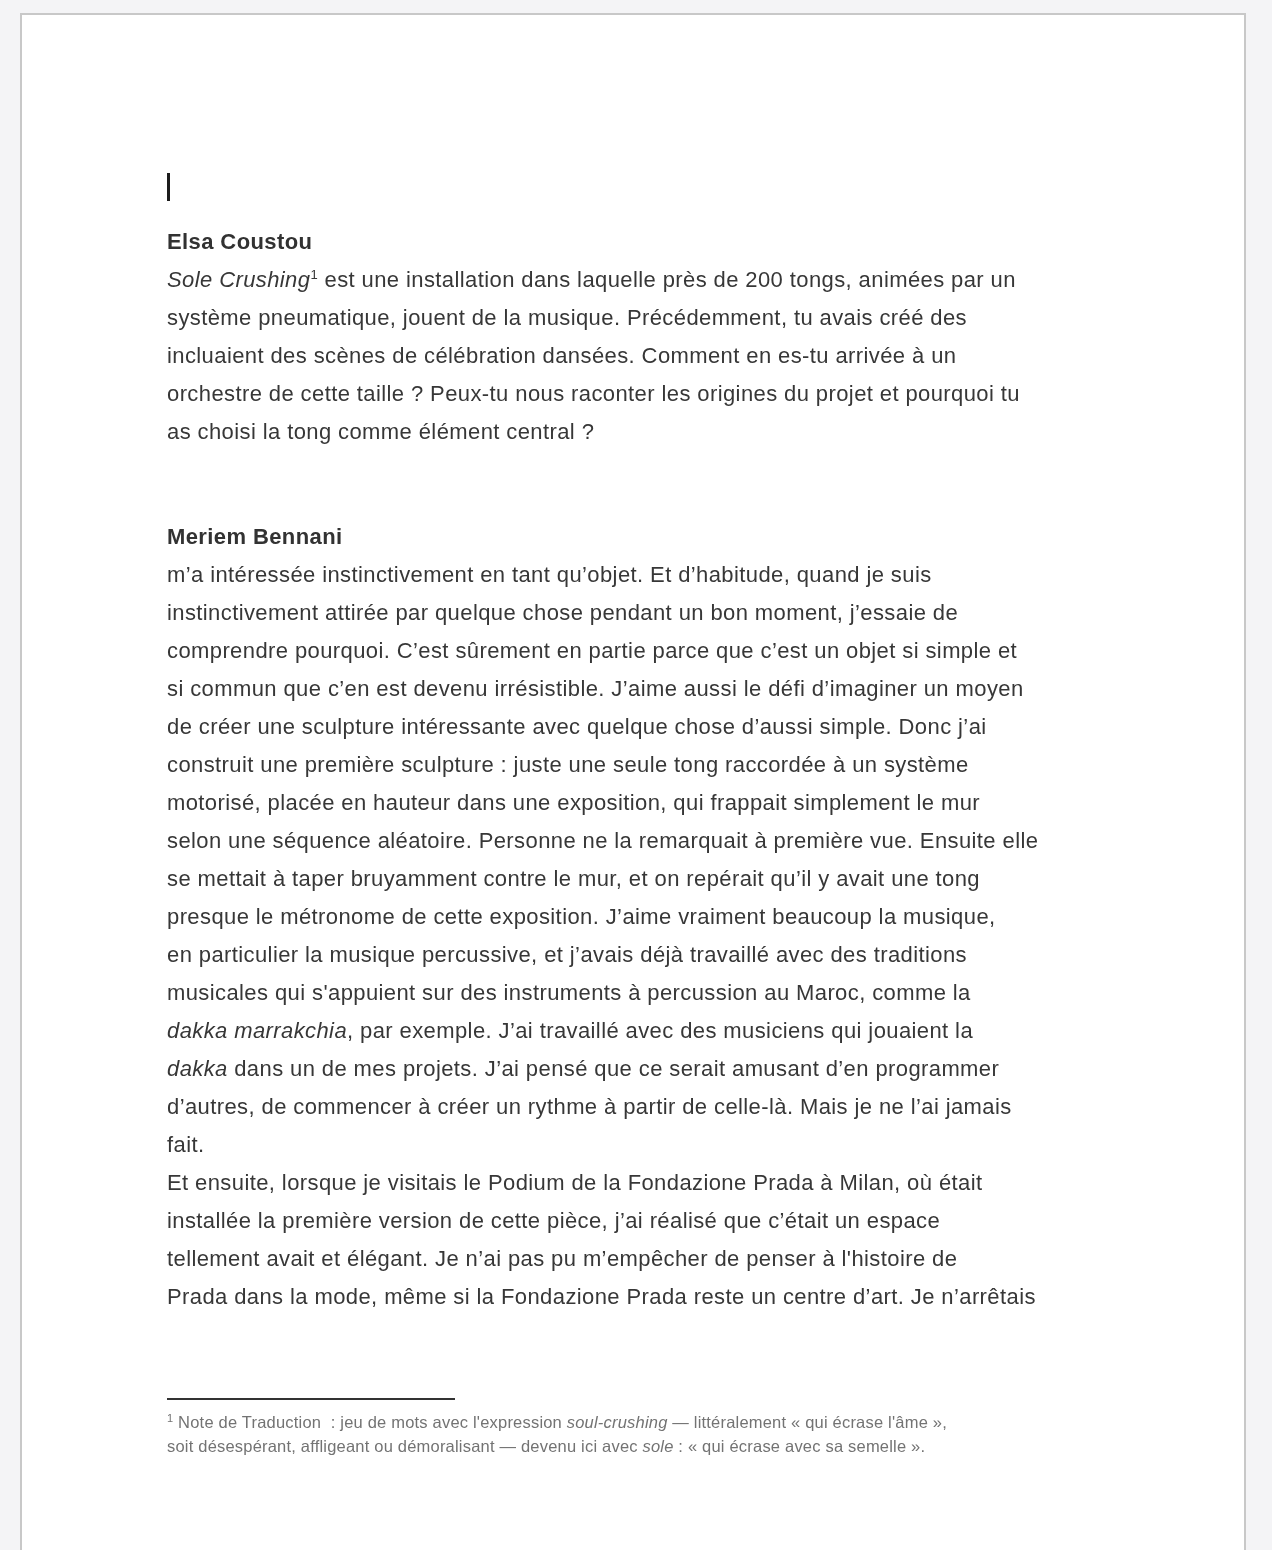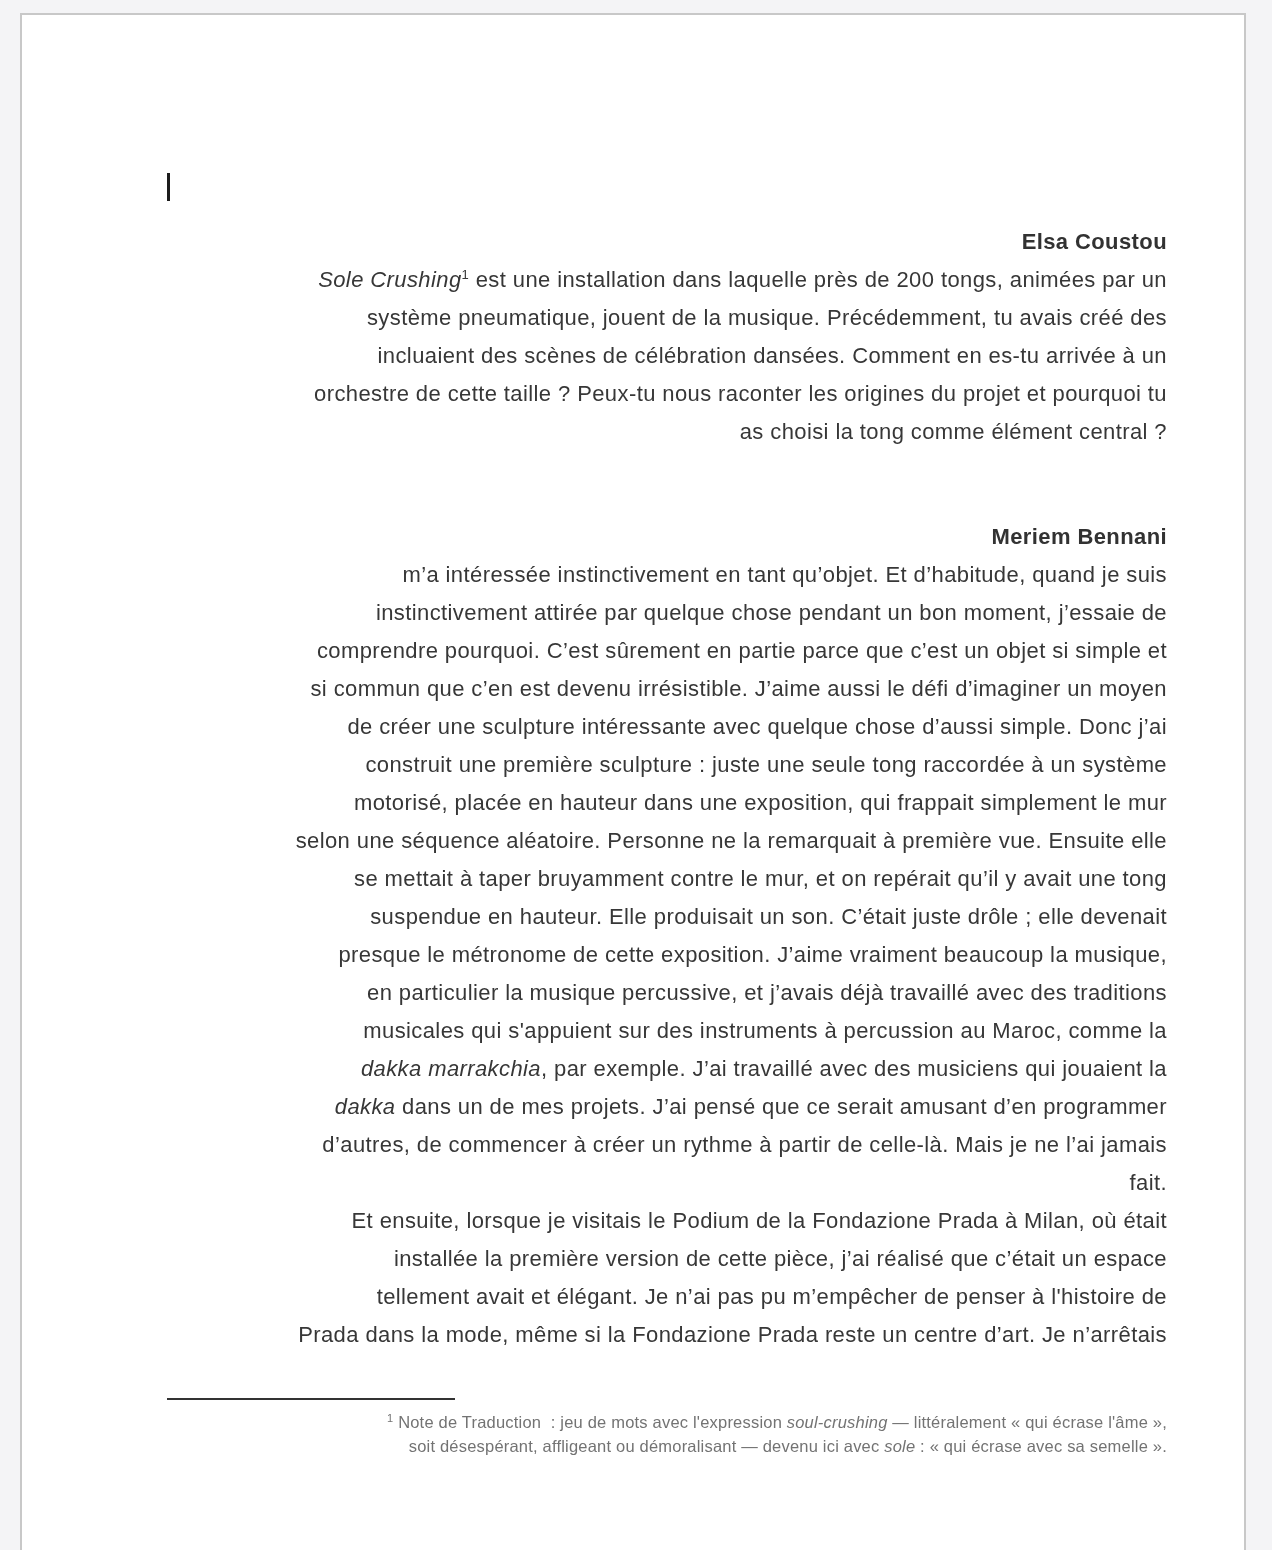--- a/index.html
+++ b/index.html
@@ -27,21 +27,20 @@
     left: 145px;
     width: 1000px;
   }
   .line {
     height: 38px;
     line-height: 38px;
     font-size: 22px;
     letter-spacing: 0.4px;
     color: #373737;
     white-space: pre;
-    text-align: right;
   }
   .heading .line { font-weight: bold; color: #323232; }
   .footnote .line {
     height: 24px;
     line-height: 24px;
     font-size: 16.5px;
     letter-spacing: 0.2px;
     color: #737373;
   }
   .it  { font-style: italic; }
@@ -83,21 +82,20 @@
       <div class="block body" style="top: 541px;">
         <div class="line"><span>m’a intéressée instinctivement en tant qu’objet. Et d’habitude, quand je suis</span></div>
         <div class="line"><span>instinctivement attirée par quelque chose pendant un bon moment, j’essaie de</span></div>
         <div class="line"><span>comprendre pourquoi. C’est sûrement en partie parce que c’est un objet si simple et</span></div>
         <div class="line"><span>si commun que c’en est devenu irrésistible. J’aime aussi le défi d’imaginer un moyen</span></div>
         <div class="line"><span>de créer une sculpture intéressante avec quelque chose d’aussi simple. Donc j’ai</span></div>
         <div class="line"><span>construit une première sculpture : juste une seule tong raccordée à un système</span></div>
         <div class="line"><span>motorisé, placée en hauteur dans une exposition, qui frappait simplement le mur</span></div>
         <div class="line"><span>selon une séquence aléatoire. Personne ne la remarquait à première vue. Ensuite elle</span></div>
         <div class="line"><span>se mettait à taper bruyamment contre le mur, et on repérait qu’il y avait une tong</span></div>
-        <div class="line"><span>suspendue en hauteur. Elle produisait un son. C’était juste drôle ; elle devenait</span></div>
         <div class="line"><span>presque le métronome de cette exposition. J’aime vraiment beaucoup la musique,</span></div>
         <div class="line"><span>en particulier la musique percussive, et j’avais déjà travaillé avec des traditions</span></div>
         <div class="line"><span>musicales qui s'appuient sur des instruments à percussion au Maroc, comme la</span></div>
         <div class="line"><span class="it">dakka marrakchia</span><span>, par exemple. J’ai travaillé avec des musiciens qui jouaient la</span></div>
         <div class="line"><span class="it">dakka</span><span> dans un de mes projets. J’ai pensé que ce serait amusant d’en programmer</span></div>
         <div class="line"><span>d’autres, de commencer à créer un rythme à partir de celle-là. Mais je ne l’ai jamais</span></div>
         <div class="line"><span>fait.</span></div>
         <div class="line"><span>Et ensuite, lorsque je visitais le Podium de la Fondazione Prada à Milan, où était</span></div>
         <div class="line"><span>installée la première version de cette pièce, j’ai réalisé que c’était un espace</span></div>
         <div class="line"><span>tellement avait et élégant. Je n’ai pas pu m’empêcher de penser à l'histoire de</span></div>

